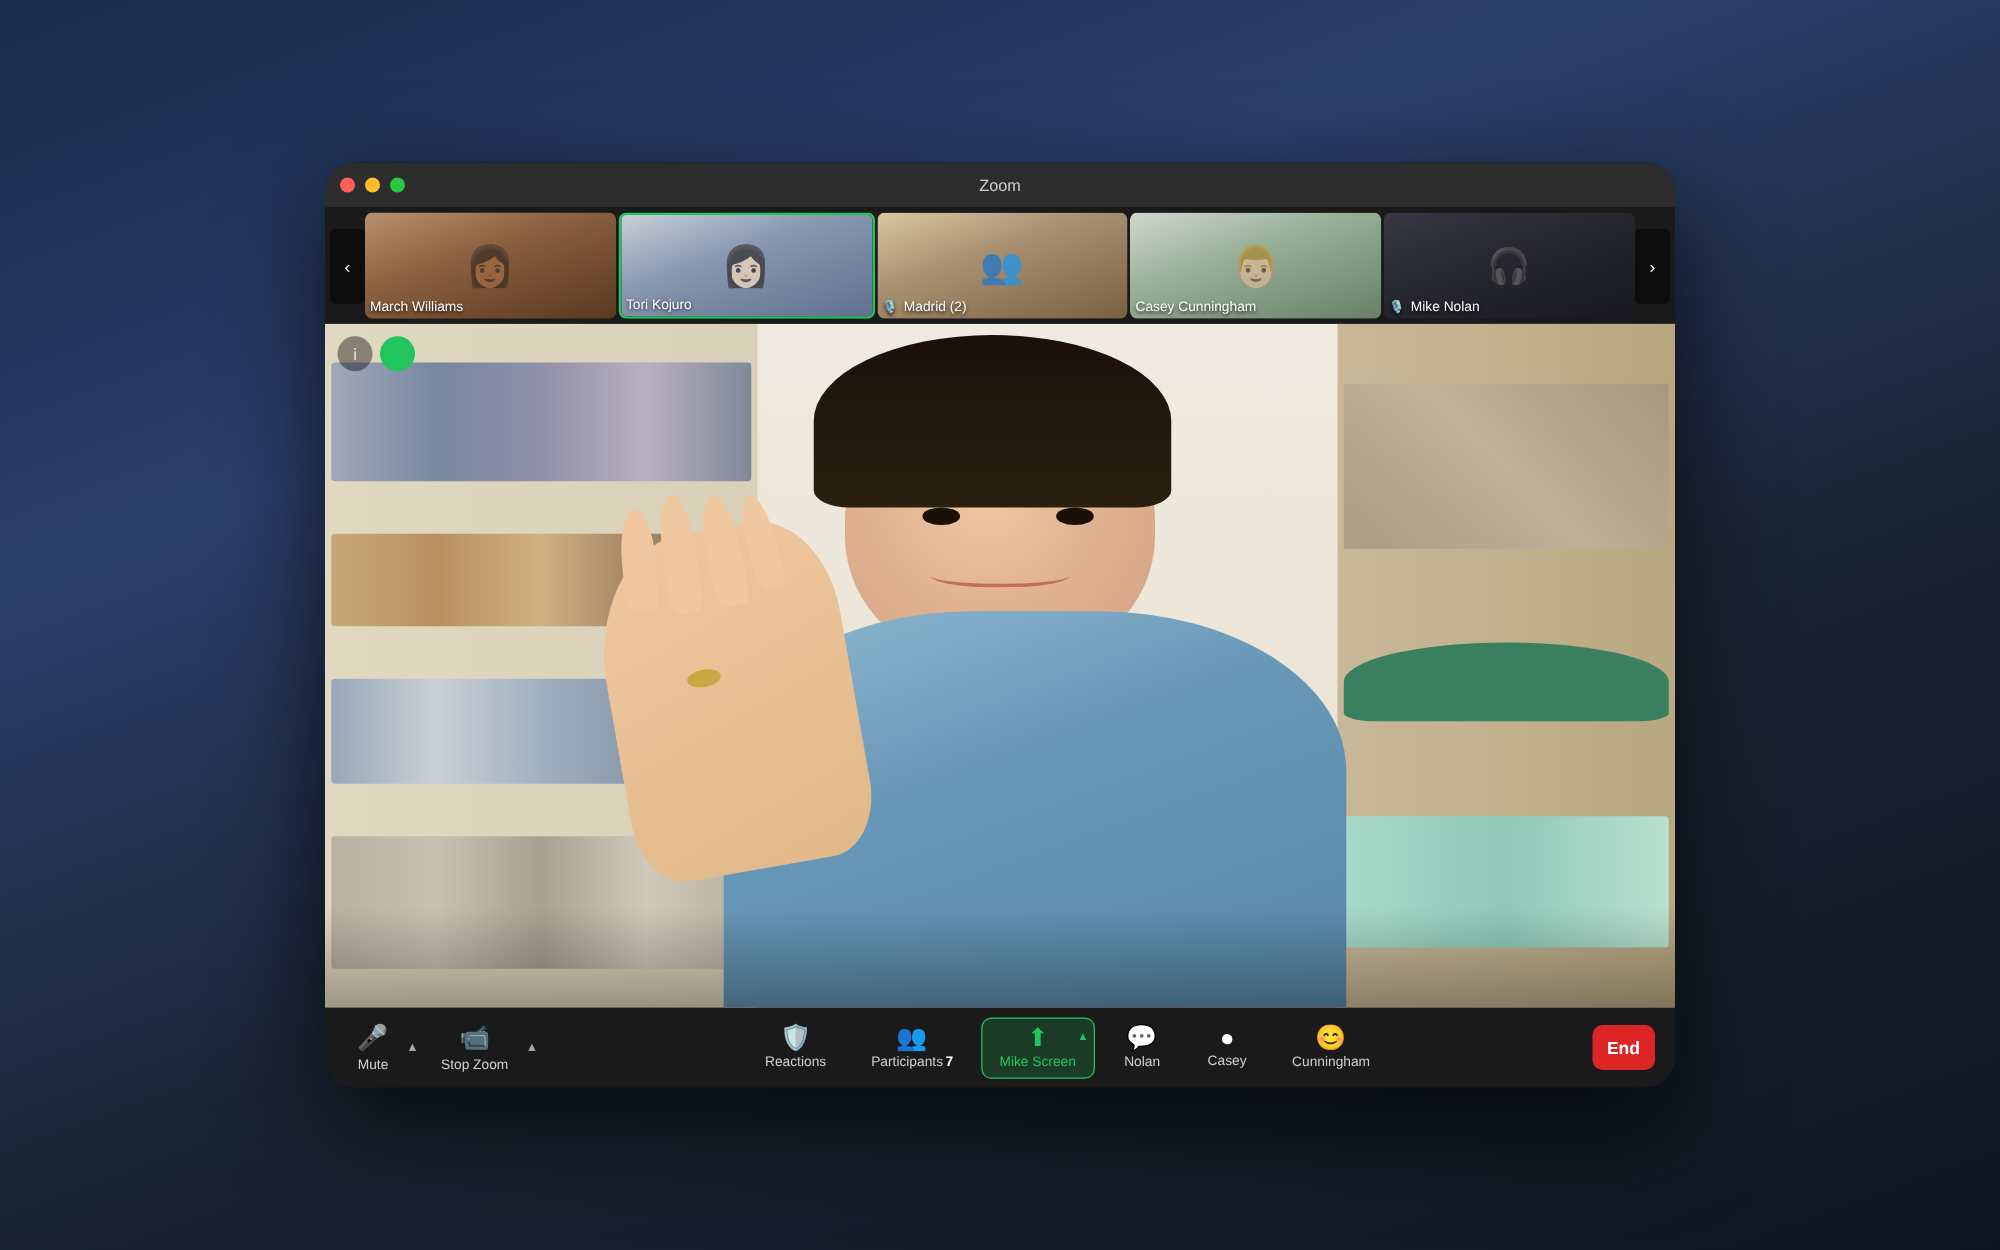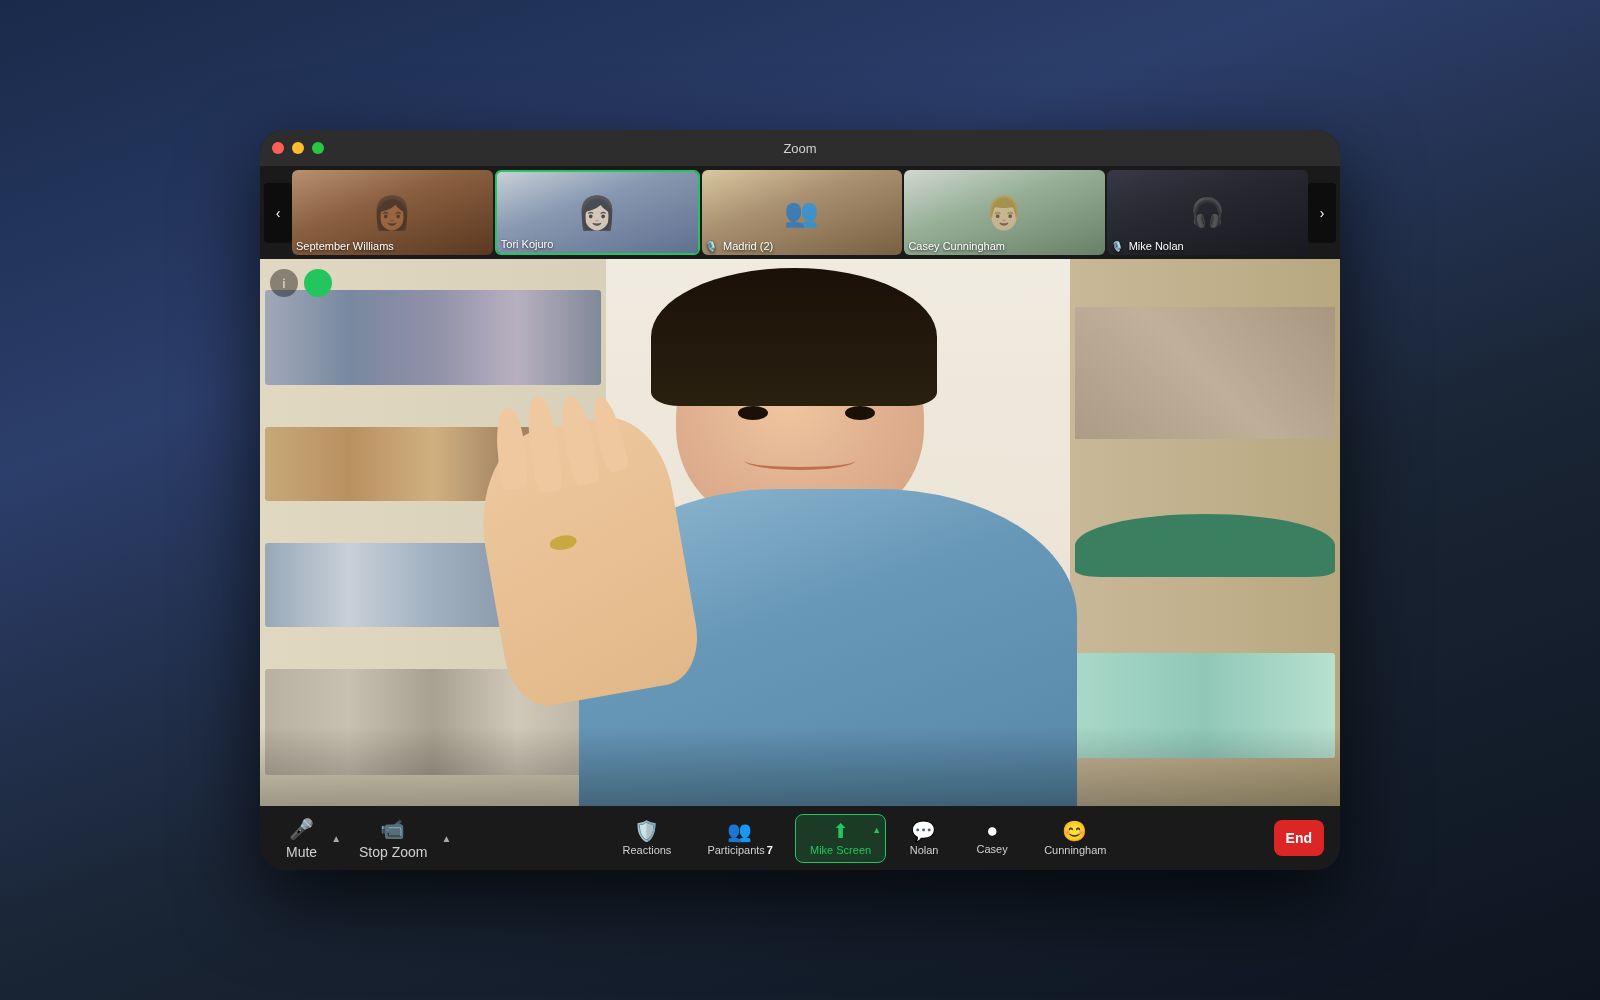--- a/index.html
+++ b/index.html
@@ -262,21 +262,21 @@
       cursor: pointer;
       color: #aaa;
       height: 100%;
     }
 
     .toolbar-btn-group .main-btn .btn-icon {
       font-size: 20px;
     }
 
     .toolbar-btn-group .main-btn .btn-label {
-      font-size: 14px;
+      font-size: 11px;
       color: #d0d0d0;
     }
 
     .end-btn {
       background: #dc2626;
       color: #fff;
       border: none;
       padding: 10px 12px;
       border-radius: 8px;
       font-size: 14px;
@@ -342,21 +342,21 @@
     <div class="strip-nav">
       <span>‹</span>
     </div>
     <div class="participants-row">
 
       <div class="participant-thumb">
         <div class="participant-thumb-bg thumb-april" style="background: linear-gradient(160deg, #b89070 0%, #8a6040 40%, #5a3820 100%); display:flex; align-items:center; justify-content:center;">
           <span style="font-size:32px; opacity:0.7;">👩🏾</span>
         </div>
         <div class="participant-thumb-label">
-          <span>September Williams</span>
+          <span>March Williams</span>
         </div>
       </div>
 
       <div class="participant-thumb active">
         <div class="participant-thumb-bg thumb-tori" style="background: linear-gradient(160deg, #c8d0d8 0%, #8898b0 40%, #607090 100%); display:flex; align-items:center; justify-content:center;">
           <span style="font-size:32px; opacity:0.7;">👩🏻</span>
         </div>
         <div class="participant-thumb-label">
           <span>Tori Kojuro</span>
         </div>

